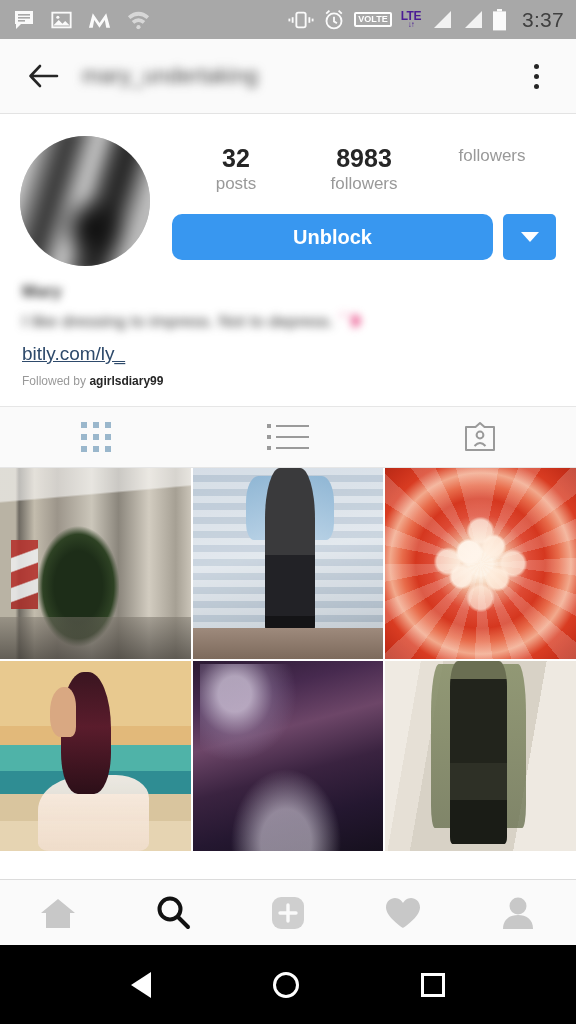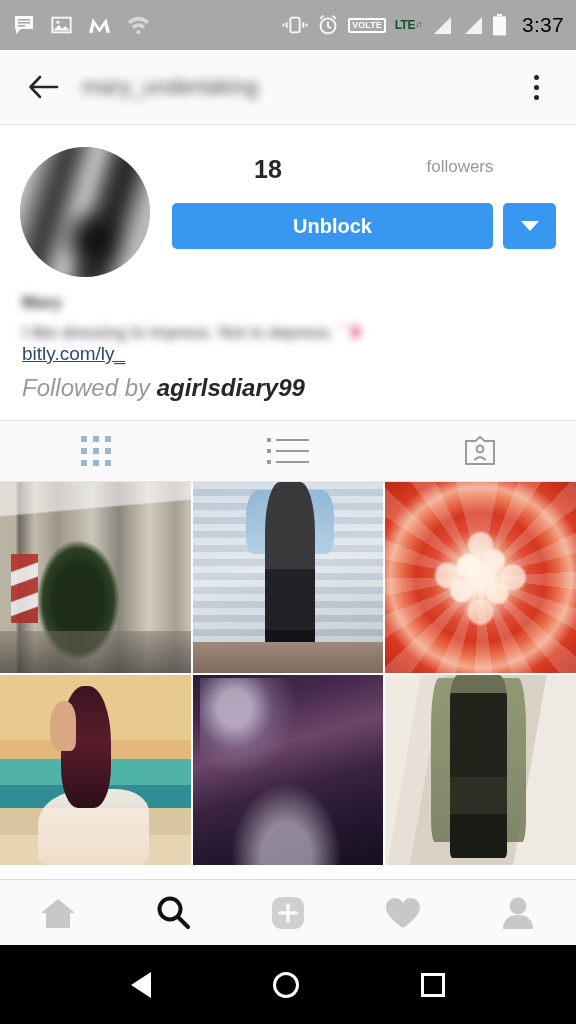--- a/index.html
+++ b/index.html
@@ -2,31 +2,31 @@
 <html><head>
 <meta charset="utf-8">
 <style>
   * { margin:0; padding:0; box-sizing:border-box; }
   html,body{ width:576px; height:1024px; background:#fff;
     font-family:"Liberation Sans", sans-serif; overflow:hidden; }
 
   #phone{ position:relative; width:576px; height:1024px; background:#fff; }
 
   
-  .statusbar{ height:50px; background:#a8a8a8; display:flex; align-items:center;
+  .statusbar{ height:39px; background:#a8a8a8; display:flex; align-items:center;
     padding:0 12px; gap:16px; }
   .sb-left{ display:flex; align-items:center; gap:14px; flex:1; }
   .sb-right{ display:flex; align-items:center; gap:9px; }
   .sb-ic{ opacity:.95; display:flex; align-items:center; }
-  .sb-time{ color:#000000; font-size:21px; font-weight:400; margin-left:6px;
+  .sb-time{ color:#404040; font-size:21px; font-weight:400; margin-left:6px;
     letter-spacing:.3px; }
   .volte{ border:2px solid #fff; border-radius:2px; color:#fff;
     font-size:9px; font-weight:bold; padding:1px 2px; line-height:1; }
-  .lte-wrap{ display:flex; align-items:center;
-    color:#14532d; line-height:1; }
+  .lte-wrap{ display:flex; flex-direction:column; align-items:center;
+    color:#4c1d95; line-height:1; }
   .lte-txt{ font-size:12px; font-weight:bold; letter-spacing:-.5px; }
   .lte-arrows{ font-size:8px; margin-top:-1px; letter-spacing:-1px; }
 
   
   .appbar{ height:75px; background:#fafafa; display:flex; align-items:center;
     padding:0 20px; border-bottom:1px solid #e3e3e3; }
   .backbtn{ width:46px; height:46px; display:flex; align-items:center;
     justify-content:center; }
   .hdr-title{ flex:1; margin-left:16px; height:26px; position:relative; }
   .blurtext{ display:inline-block; color:#4a4a4a; font-weight:500;
@@ -45,39 +45,39 @@
       linear-gradient(107deg,#e8e8e8 0%,#cfcfcf 14%,#6e6e6e 24%,#2a2a2a 33%,
         #8a8a8a 41%,#d8d8d8 48%,#454545 57%,#1a1a1a 66%,#7b7b7b 74%,
         #cccccc 82%,#9a9a9a 92%,#e0e0e0 100%);
     filter:blur(7px); }
   .pr-right{ flex:1; padding-left:22px; }
   .stats{ display:flex; text-align:center; padding-top:8px; }
   .stat{ flex:1; }
   .stat-num{ font-size:25px; font-weight:bold; color:#262626; line-height:1.12; }
   .stat-lbl{ font-size:17px; color:#999; margin-top:2px; }
   .btnrow{ display:flex; gap:10px; margin-top:20px; }
-  .unblock{ flex:1; height:46px; border-radius:5px; display:flex;
+  .unblock{ flex:1; height:46px; border-radius:10px; display:flex;
     align-items:center; justify-content:center; color:#fff; font-size:20px;
     font-weight:bold; }
   .dropbtn{ width:53px; height:46px; border-radius:5px; display:flex;
     align-items:center; justify-content:center; }
   .caret{ width:0; height:0; border-left:9px solid transparent;
     border-right:9px solid transparent; border-top:10px solid #fff; }
 
   
   .bio{ padding:16px 22px 18px 22px; }
   .bio-name{ font-size:17px; font-weight:bold; color:#333;
     filter:blur(4px); -webkit-filter:blur(4px); user-select:none;
     display:inline-block; }
   .bio-line{ margin-top:7px; font-size:17px; color:#3a3a3a;
     filter:blur(4px); -webkit-filter:blur(4px); user-select:none; }
   .bio-emoji{ color:#e8407f; }
-  .bio-link{ display:block; font-size:19px; color:#2e4a6b;
+  .bio-link{ display:block; margin-top:11px; font-size:19px; color:#2e4a6b;
     font-weight:400; }
-  .bio-follow{ margin-top:9px; font-size:24px; color:#999;font-style:italic; }
+  .bio-follow{ margin-top:9px; font-size:12px; color:#999; }
   .bio-follow b{ color:#262626; font-weight:bold; }
 
   
   .tabbar{ height:62px; border-top:1px solid #e6e6e6;
     border-bottom:1px solid #e6e6e6; display:flex; background:#fafafa; }
   .tab{ flex:1; display:flex; align-items:center; justify-content:center; }
   .gridicon{ display:grid; grid-template-columns:repeat(3,6px);
     grid-template-rows:repeat(3,6px); gap:6px; }
   .gridicon i{ width:6px; height:6px; background:#9ab7cc; display:block; }
   .listicon{ display:flex; flex-direction:column; gap:7px; }
@@ -303,21 +303,26 @@
     </div>
   </div>
 
   <div class="profile">
     <div class="avatar">
       <div class="avatar-inner"></div>
     </div>
     <div class="pr-right">
       <div class="stats">
         <div class="stat">
-          <div class="stat-num">18</div>
+          <div class="stat-num">32</div>
+          <div class="stat-lbl">posts</div>
+        </div>
+        <div class="stat">
+          <div class="stat-num">8983</div>
+          <div class="stat-lbl">followers</div>
         </div>
         <div class="stat">
           <div class="stat-lbl">followers</div>
         </div>
       </div>
       <div class="btnrow">
         <div class="unblock" style="background:#3897f0">Unblock</div>
         <div class="dropbtn" style="background:#3897f0">
           <span class="caret"></span>
         </div>

